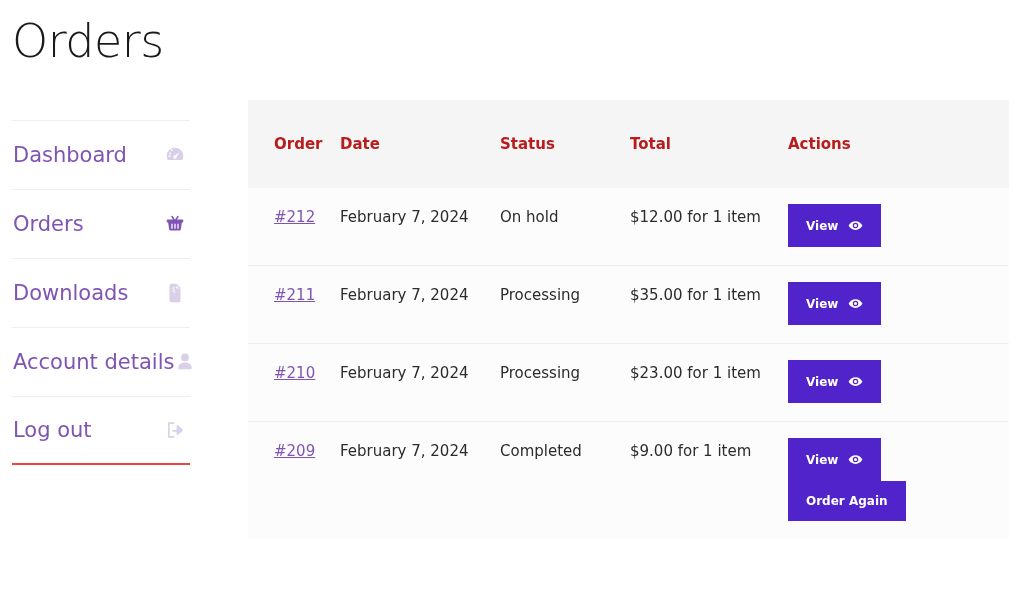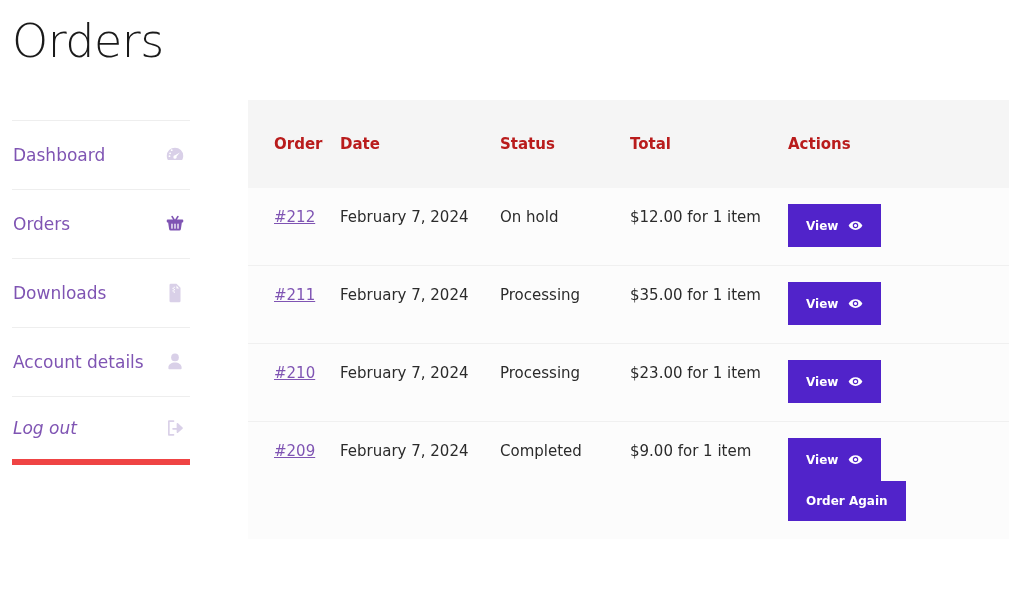--- a/index.html
+++ b/index.html
@@ -47,26 +47,25 @@
 
   .nav-item {
     border-top: 1px solid #eeeeee;
     height: 69px;
     display: flex;
     align-items: center;
     justify-content: space-between;
     padding: 0 4px 0 1px;
   }
   .nav-item:last-child {
-    border-bottom: 6px solid #ef4444;
-    font-style: italic;
+    border-bottom: 2px solid #ef4444;
   }
 
   .nav-link {
-    font-size: 17px;
+    font-size: 21px;
     color: #7f54b3;
     text-decoration: none;
     font-weight: 400;
     white-space: nowrap;
   }
 
   .nav-icon {
     width: 22px;
     height: 22px;
     display: flex;

